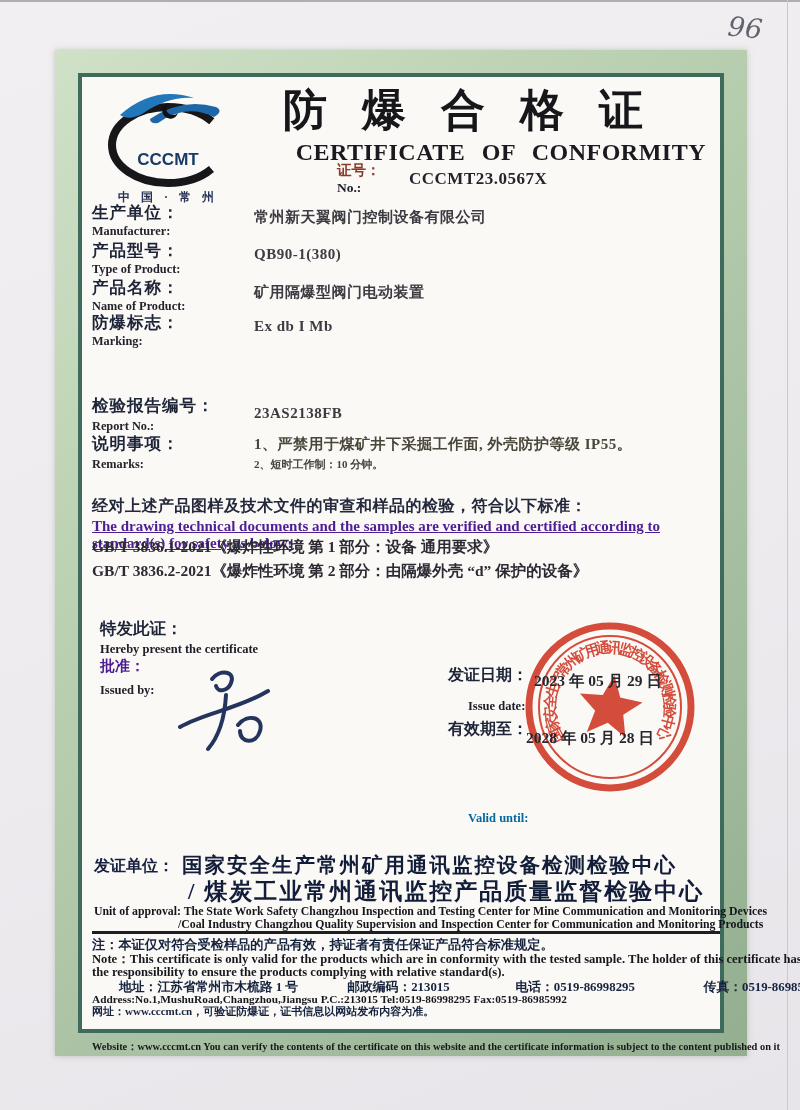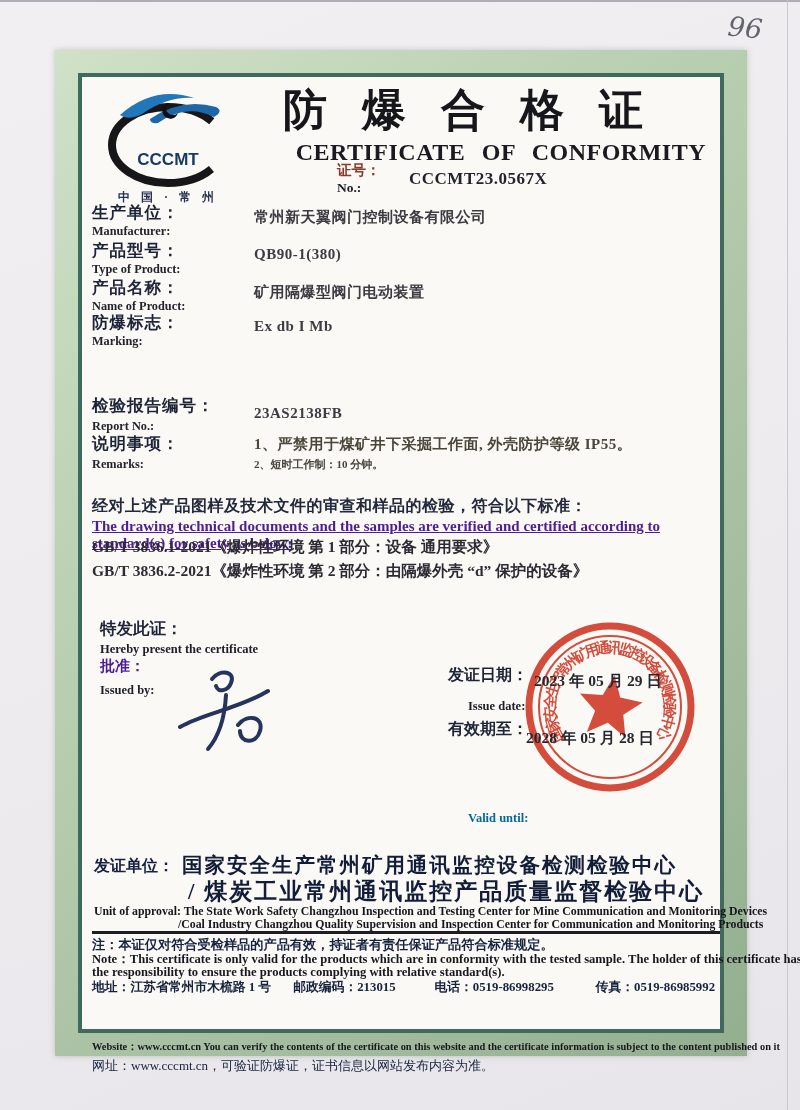--- a/index.html
+++ b/index.html
@@ -76,25 +76,25 @@
   .unit-l2{position:absolute;left:106px;top:799px;font-size:23px;font-weight:700;color:#121d3a;letter-spacing:2px;}
   .unit-en1{position:absolute;left:12px;top:827px;font-size:11.8px;font-weight:700;color:#15151c;white-space:nowrap;}
   .unit-en2{position:absolute;left:96px;top:840px;font-size:11.8px;font-weight:700;color:#15151c;white-space:nowrap;}
   .divider{position:absolute;left:10px;top:854px;width:628px;height:2.5px;background:#1d1d24;}
 
   
   .note-zh{position:absolute;left:10px;top:859px;font-size:13.2px;font-weight:700;color:#16233f;}
   .note-en1{position:absolute;left:10px;top:874px;font-size:12.6px;font-weight:600;color:#17171e;white-space:nowrap;}
   .note-en2{position:absolute;left:10px;top:888px;font-size:12.6px;font-weight:600;color:#17171e;}
   .addr-zh{position:absolute;left:10px;top:902px;width:628px;font-size:12.8px;font-weight:700;color:#16233f;white-space:nowrap;}
-  .addr-zh span{display:inline-block;}
+  .addr-zh span{display:inline-block;margin-left:27px;}
   .a1{width:198px}.a2{width:138px}.a3{width:158px}
   .addr-en{position:absolute;left:10px;top:916px;width:628px;font-size:11.3px;font-weight:600;color:#17171e;white-space:nowrap;}
   .b1{width:228px}.b2{width:108px}.b3{width:158px}
-  .web-zh{position:absolute;left:10px;top:980px;font-size:13px;font-weight:400;color:#16233f;}
+  .web-zh{position:absolute;left:10px;top:927px;font-size:11px;font-weight:700;color:#16233f;}
   .web-en{position:absolute;left:10px;top:943px;font-size:10.4px;font-weight:600;color:#17171e;white-space:nowrap;margin-top:20px;}
 </style>
 </head>
 <body>
 
 <div class="scan-top-edge"></div>
 <div class="scan-right-edge"></div>
 <div class="page-annotation">96</div>
 
 <div class="frame">
@@ -201,18 +201,24 @@
       <div class="note-zh">注：本证仅对符合受检样品的产品有效，持证者有责任保证产品符合标准规定。</div>
       <div class="note-en1">Note：This certificate is only valid for the products which are in conformity with the tested sample. The holder of this certificate has</div>
       <div class="note-en2">the responsibility to ensure the products complying with relative standard(s).</div>
 
       <div class="addr-zh">
         <span class="a1">地址：江苏省常州市木梳路 1 号</span>
         <span class="a2">邮政编码：213015</span>
         <span class="a3">电话：0519-86998295</span>
         <span>传真：0519-86985992</span>
       </div>
+      <div class="addr-en">
+        <span class="b1">Address:No.1,MushuRoad,Changzhou,Jiangsu</span>
+        <span class="b2">P.C.:213015</span>
+        <span class="b3">Tel:0519-86998295</span>
+        <span>Fax:0519-86985992</span>
+      </div>
       <div class="web-zh">网址：www.cccmt.cn，可验证防爆证，证书信息以网站发布内容为准。</div>
       <div class="web-en">Website：www.cccmt.cn  You can verify the contents of the certificate on this website and the certificate information is subject to the content published on it</div>
 
     </div>
   </div>
 </div>
 
 </body></html>

